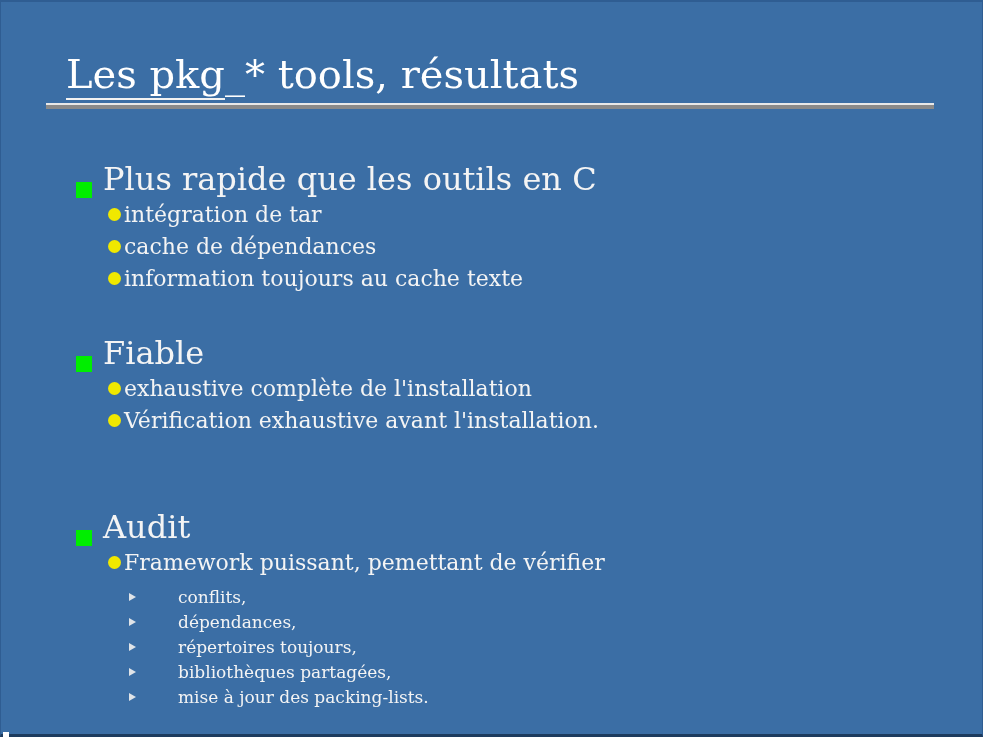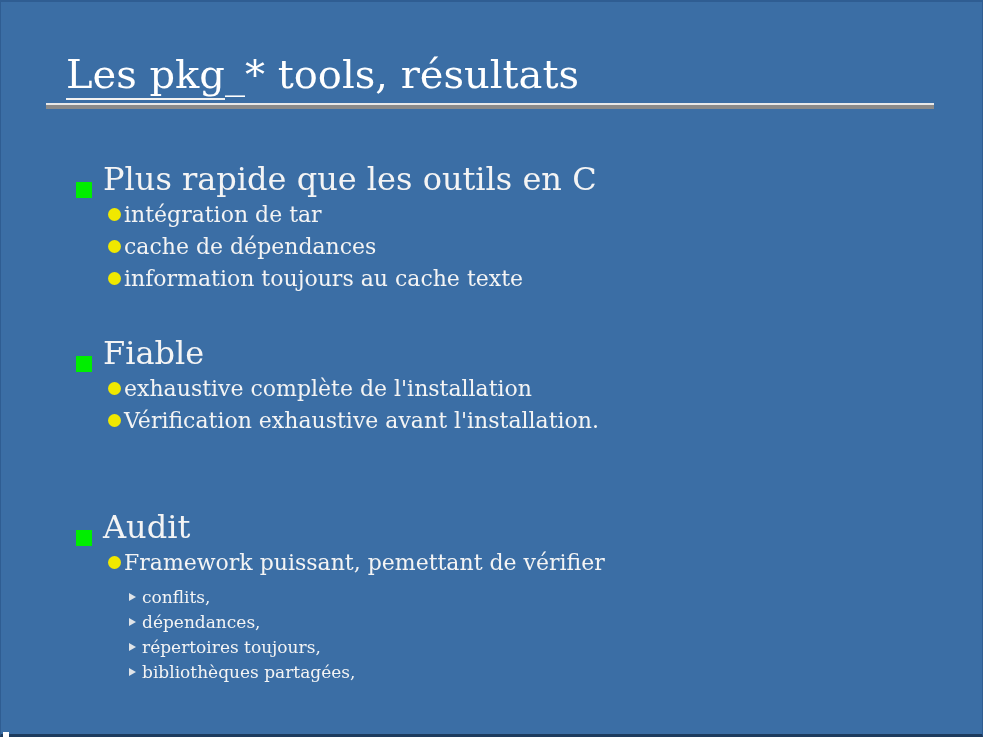--- a/index.html
+++ b/index.html
@@ -86,20 +86,21 @@
     flex: 0 0 auto;
   }
   .l3-list { margin-top: 6px; }
   .l3-row {
     display: flex;
     align-items: center;
     height: 25px;
     margin-left: 53px;
     font-size: 17px;
     white-space: nowrap;
+    gap: 36px;
   }
   .tri-bullet {
     width: 0;
     height: 0;
     border-left: 7px solid #E0E4E8;
     border-top: 4px solid transparent;
     border-bottom: 4px solid transparent;
     margin-right: 6px;
     flex: 0 0 auto;
   }
@@ -174,18 +175,22 @@
         <span>dépendances,</span>
       </div>
       <div class="l3-row">
         <span class="tri-bullet"></span>
         <span>répertoires toujours,</span>
       </div>
       <div class="l3-row">
         <span class="tri-bullet"></span>
         <span>bibliothèques partagées,</span>
       </div>
+      <div class="l3-row">
+        <span class="tri-bullet"></span>
+        <span>mise à jour des packing-lists.</span>
+      </div>
     </div>
   </div>
 
   <div class="corner-artifact"></div>
 
 </div>
 
 </body></html>

